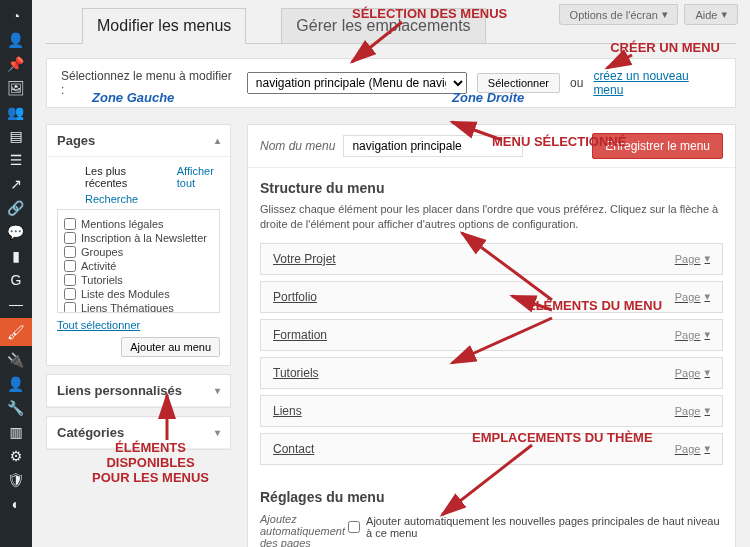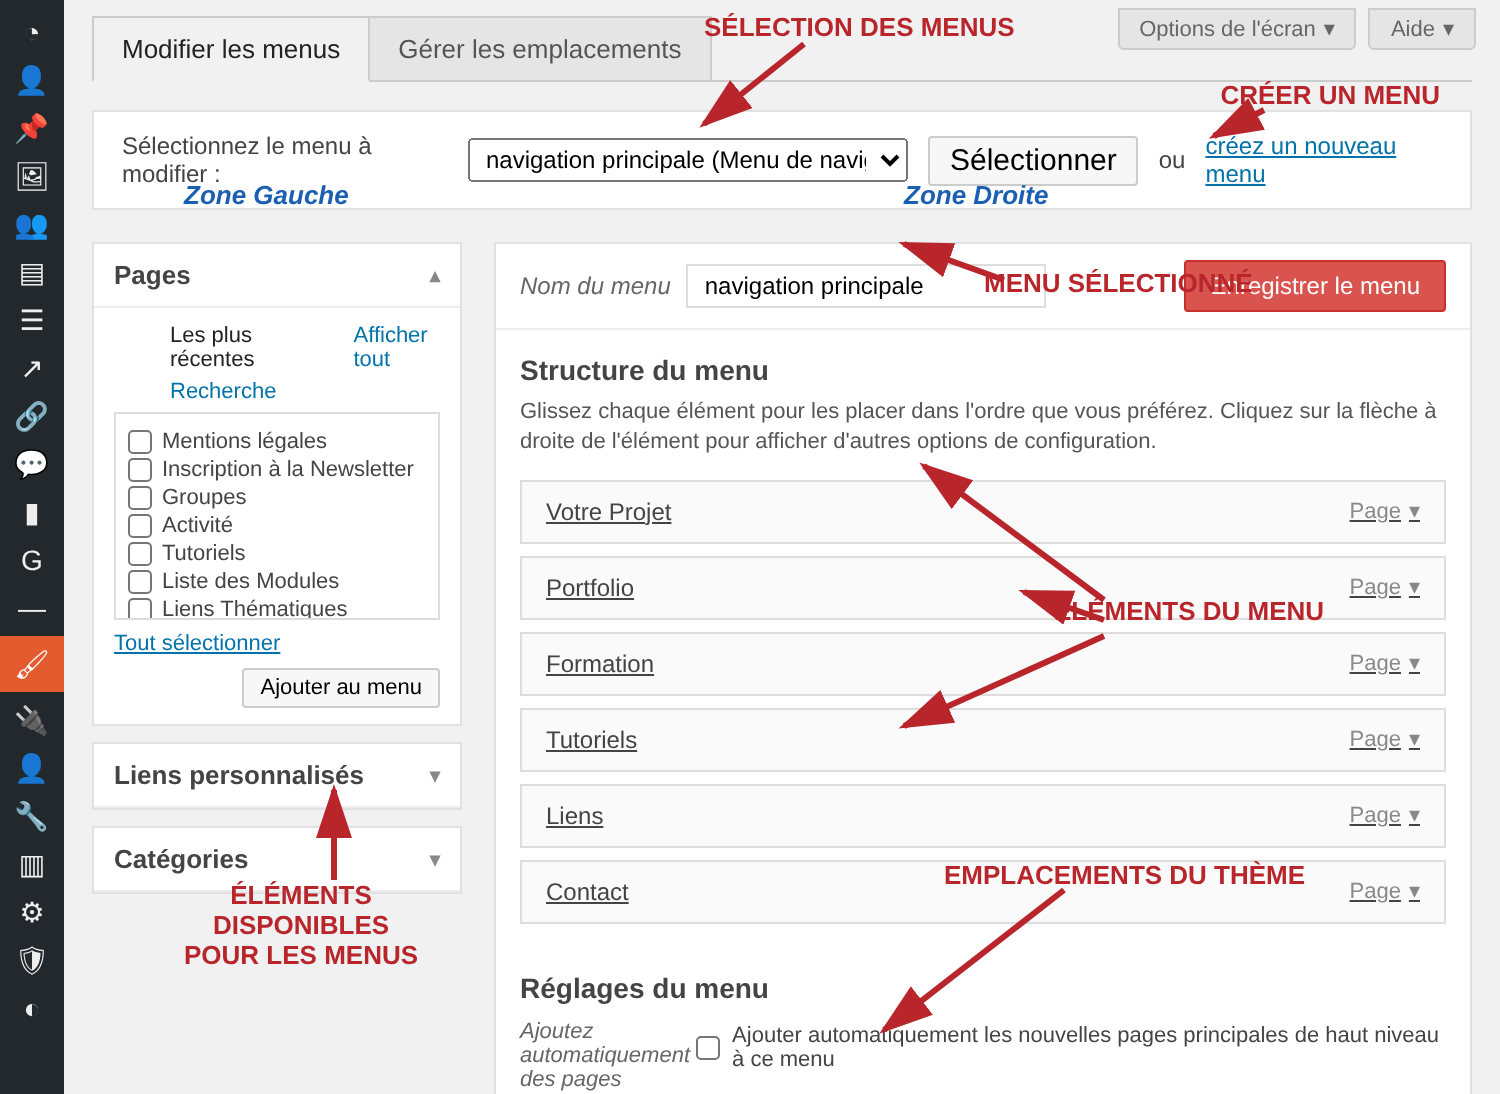--- a/index.html
+++ b/index.html
@@ -6,25 +6,25 @@
 body { background: #f1f1f1; font-size: 13px; color: #444; }
 .wrap { display: flex; width: 750px; height: 547px; overflow: hidden; position: relative; }
 .admin-bar { width: 32px; background: #23282d; display: flex; flex-direction: column; align-items: center; padding-top: 6px; gap: 4px; }
 .admin-bar .icon { width: 20px; height: 20px; display:flex; align-items:center; justify-content:center; color:#eee; font-size:14px; }
 .admin-bar .icon.active { background:#e45b2f; color:#fff; width:32px; height:28px; }
 .content { flex:1; padding: 0 14px; position: relative; }
 .screen-options { position:absolute; top:4px; right:12px; display:flex; gap:6px; }
 .so-btn { background:#e5e5e5; border:1px solid #ccc; border-radius:0 0 3px 3px; padding:3px 10px; font-size:11px; color:#666; display:flex; align-items:center; gap:4px; }
 .tabs { margin-top: 8px; }
 .tab-row { border-bottom:1px solid #ccc; display:flex; }
-.tab { padding:8px 14px; font-size:13px; border:1px solid #ccc; border-bottom:none; background:#e5e5e5; color:#555; margin-right:-1px; }
+.tab { padding:8px 14px; font-size:16px; border:1px solid #ccc; border-bottom:none; background:#e5e5e5; color:#555; margin-right:-1px;margin-left:36px; }
 .tab.active { background:#f1f1f1; border-bottom:1px solid #f1f1f1; margin-bottom:-1px; font-weight:500; color:#222; }
 .selectbar { margin-top:14px; background:#fff; border:1px solid #e1e1e1; padding:10px 14px; display:flex; align-items:center; gap:10px; font-size:12px; }
 .selectbar select { font-size:12px; padding:2px 4px; width:220px; }
-.selectbar button { padding:3px 10px; font-size:15px; border:1px solid #ccc; background:#f7f7f7; border-radius:2px; }
+.selectbar button { padding:3px 10px; font-size:11px; border:1px solid #ccc; background:#f7f7f7; border-radius:2px; }
 .selectbar a { color:#0073aa; text-decoration:underline; }
 .columns { display:flex; gap:16px; margin-top:16px; align-items:flex-start; }
 .col-left { width:185px; }
 .col-right { flex:1; }
 .metabox { background:#fff; border:1px solid #e1e1e1; margin-bottom:8px; }
 .metabox .hd { padding:8px 10px; font-weight:bold; display:flex; justify-content:space-between; align-items:center; cursor:pointer; border-bottom:1px solid #eee; }
 .metabox .hd .arrow { color:#888; font-size:10px; }
 .metabox .bd { padding:8px 10px; font-size:11px; }
 .subtabs { display:flex; gap:28px; font-size:11px; color:#0073aa; margin-bottom:4px;margin-left:28px; }
 .subtabs span:first-child { color:#222; }

